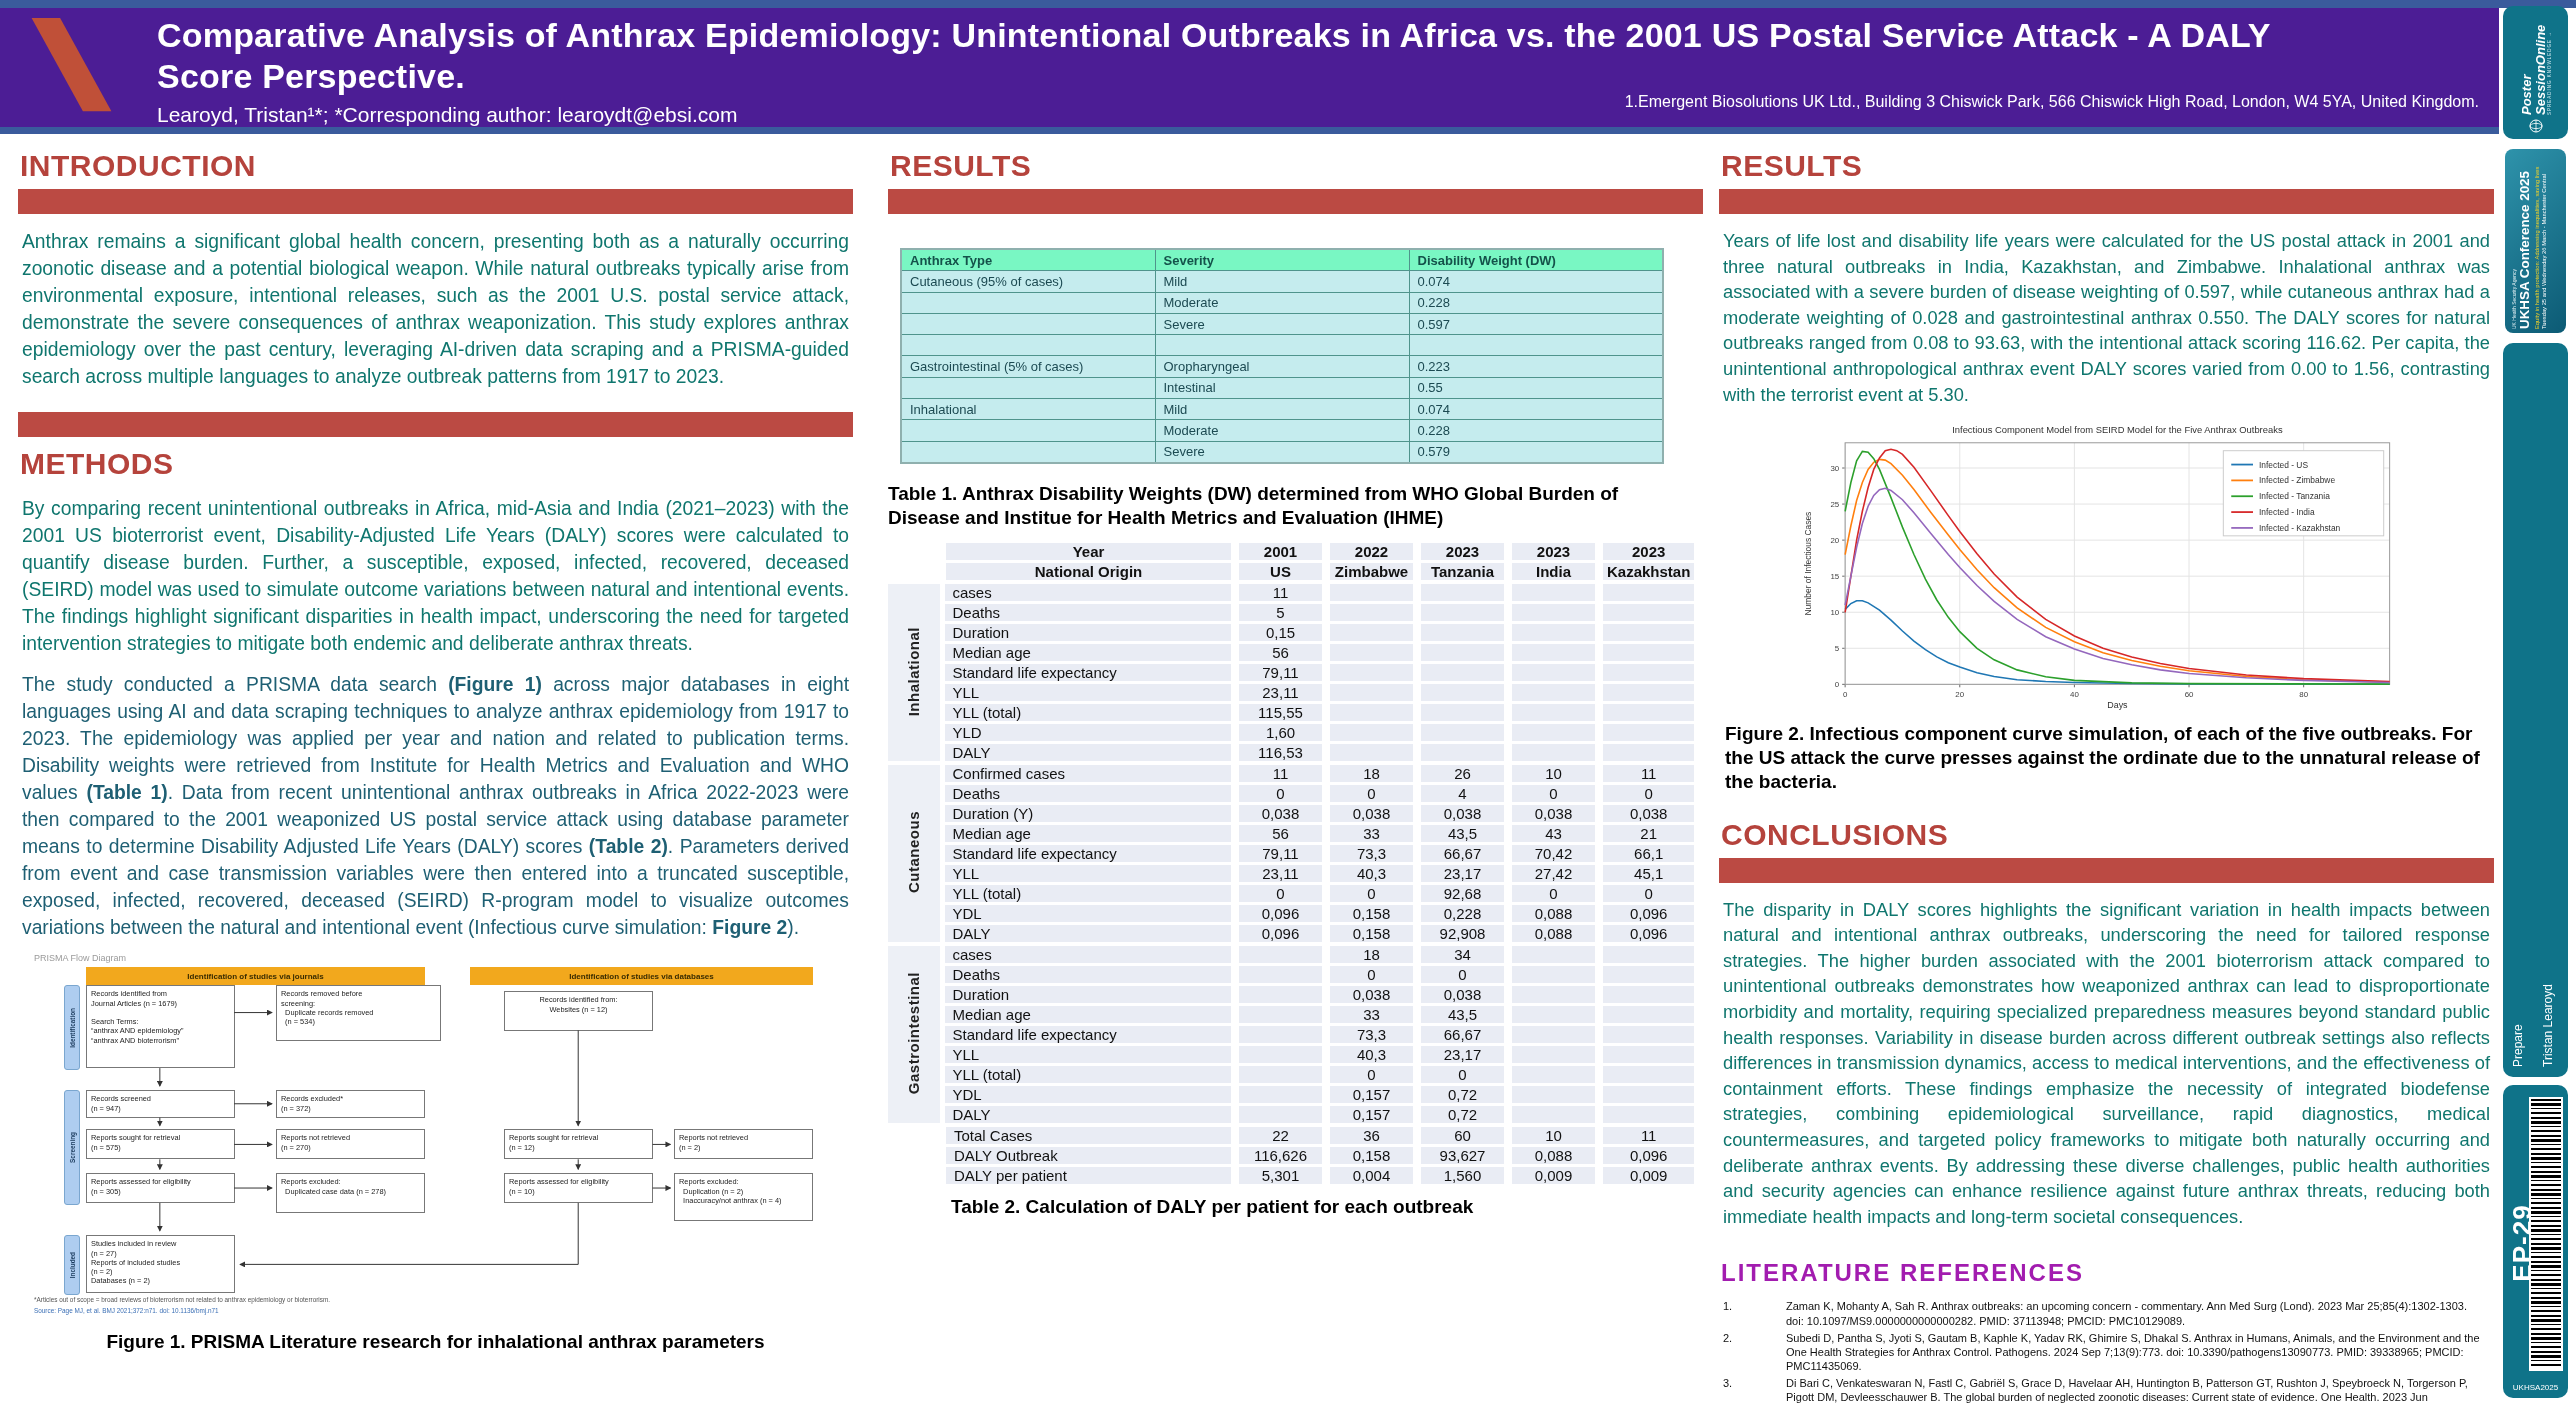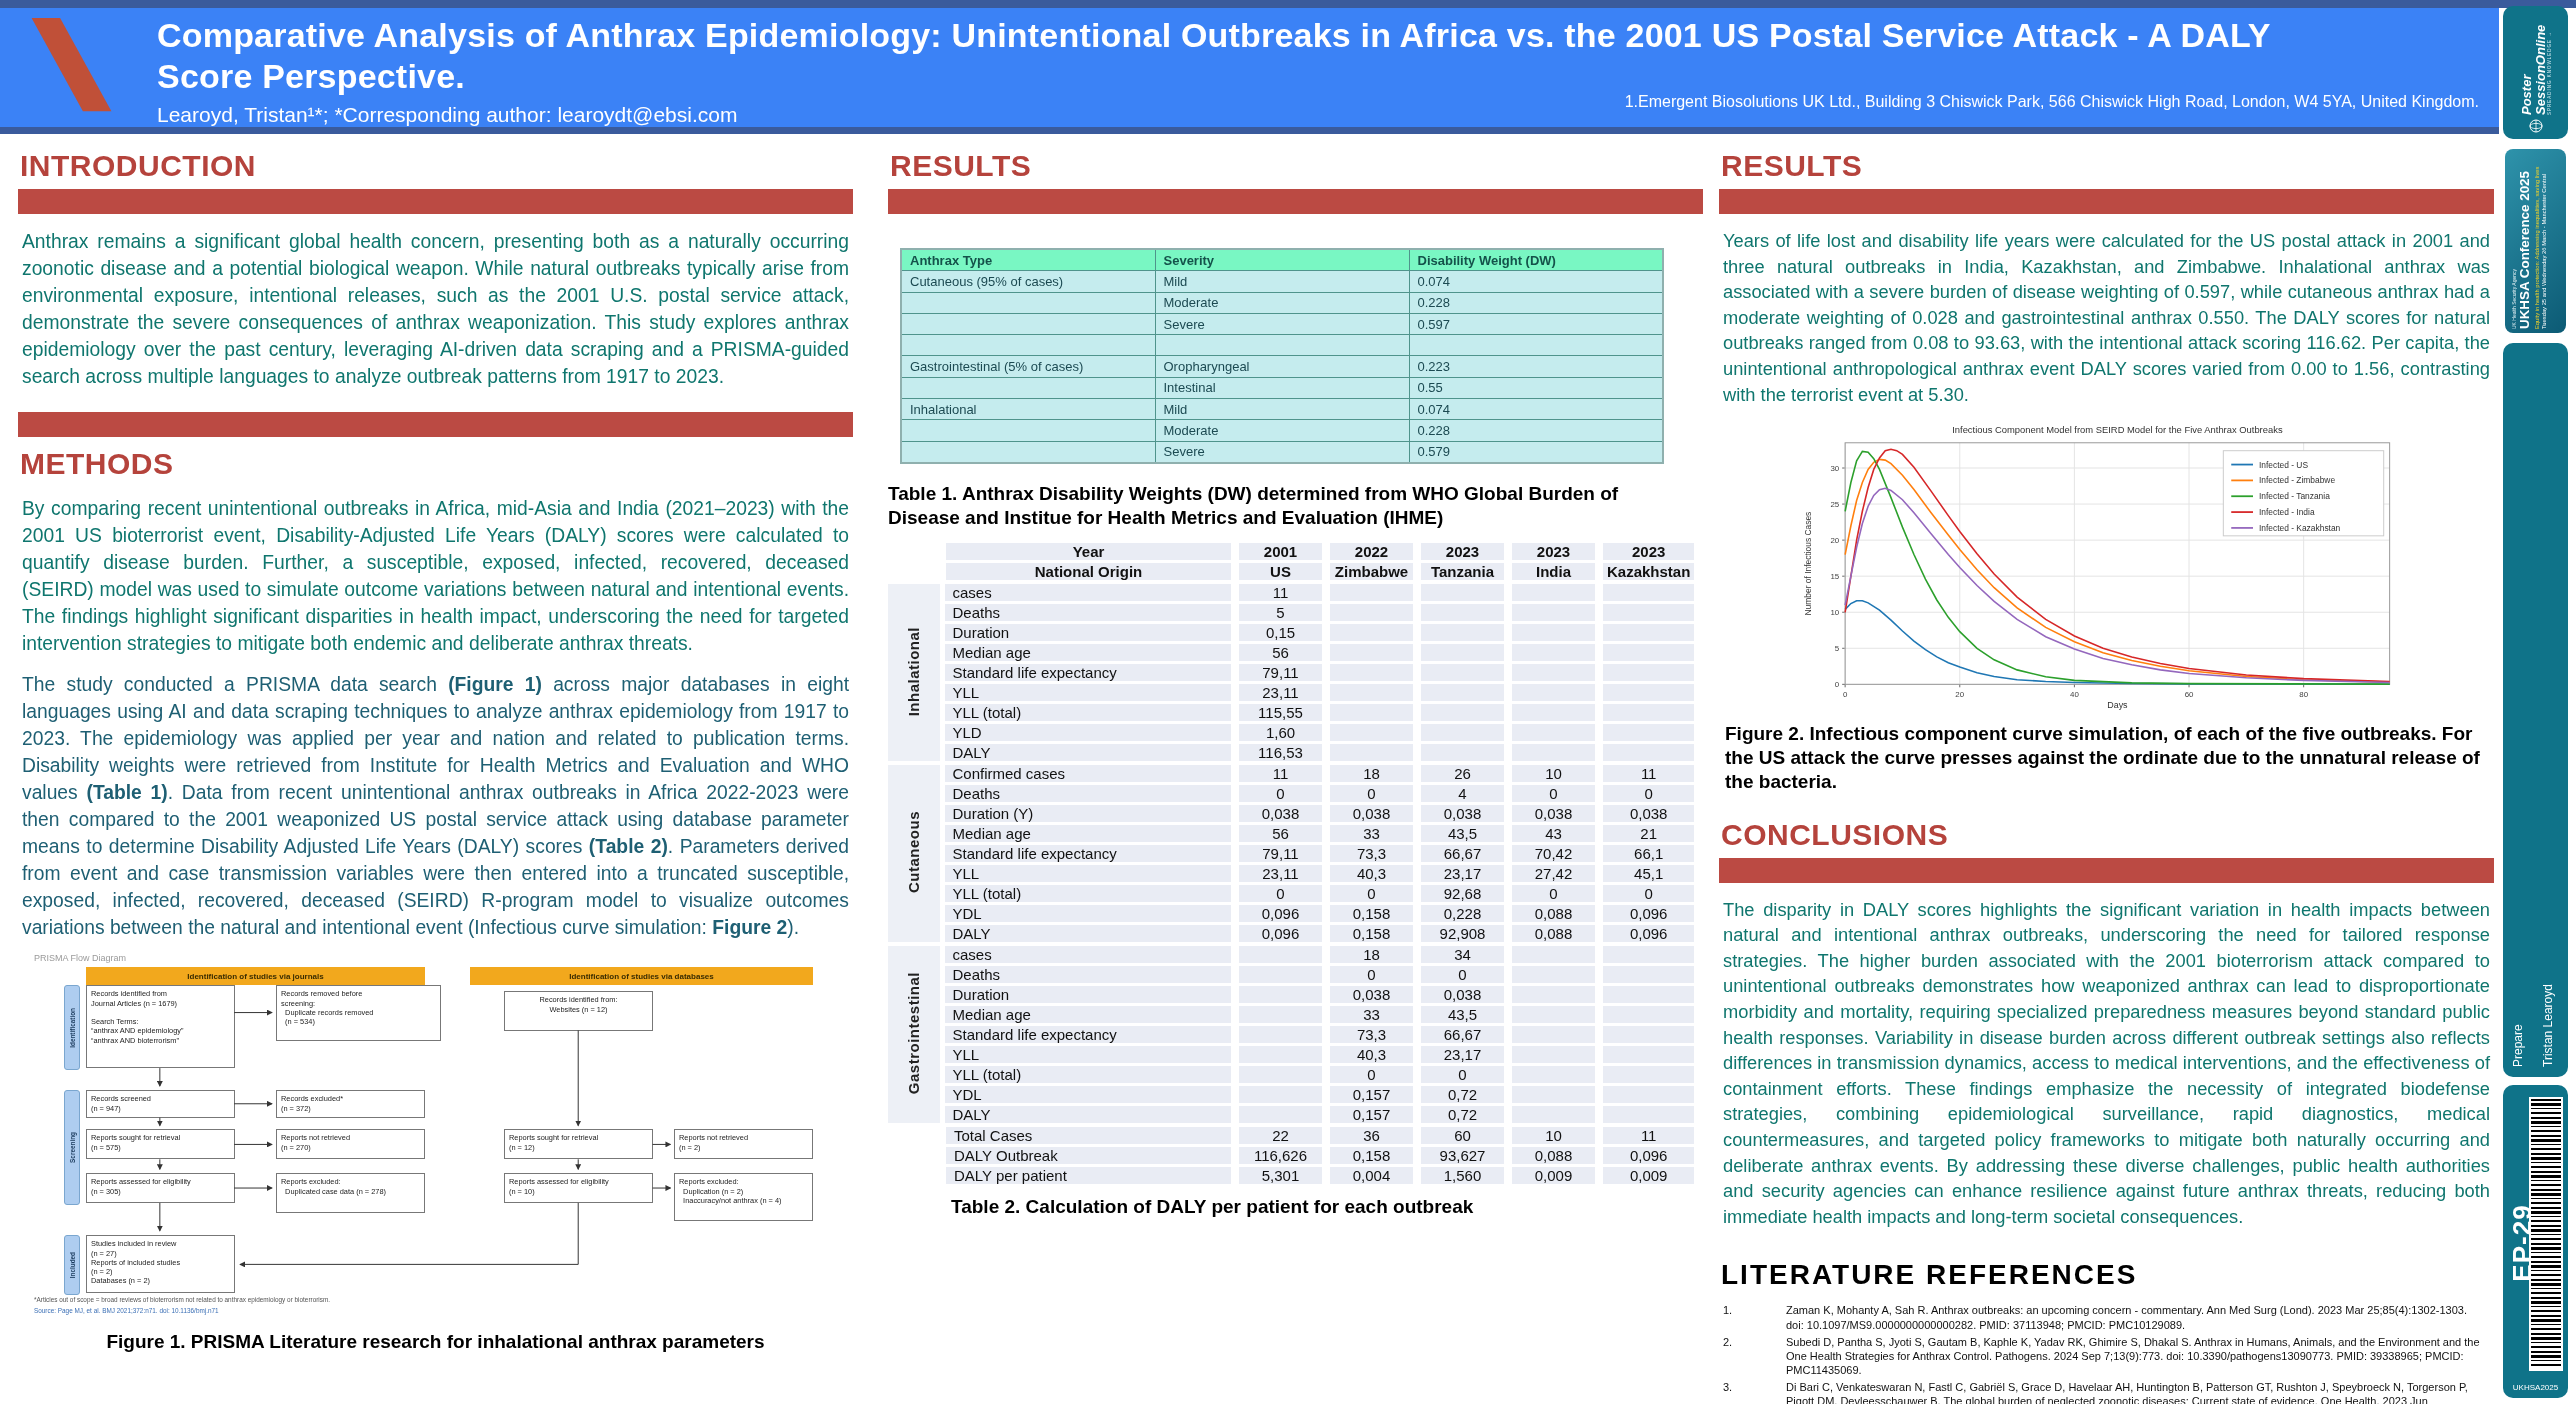--- a/index.html
+++ b/index.html
@@ -1,20 +1,20 @@
 <!DOCTYPE html>
 <html><head>
 <meta charset="utf-8">
 <style>
   html,body{margin:0;padding:0;background:#fff;}
   #poster{position:relative;width:2576px;height:1404px;background:#ffffff;overflow:hidden;
           font-family:"Liberation Sans",sans-serif;color:#111;}
   
   .top-strip{position:absolute;left:0;top:0;width:2576px;height:8px;background:#3a5b9c;}
-  header{position:absolute;left:0;top:8px;width:2499px;height:126px;background:#3b82f6;
+  header{position:absolute;left:0;top:8px;width:2499px;height:126px;background:#4c1d95;
          border-bottom:7px solid #3a5b9c;box-sizing:border-box;}
   #logo{position:absolute;left:24px;top:8px;width:95px;height:101px;}
   .title-wrap{position:absolute;left:157px;top:7px;width:2201px;}
   h1{margin:0;color:#fff;font-size:34px;line-height:1.22;font-weight:bold;letter-spacing:0.2px;}
   .authors{color:#fff;font-size:21px;margin-top:5px;}
   .affiliation{position:absolute;right:20px;bottom:16px;color:#fff;font-size:16px;}
   
   .col{position:absolute;top:149px;}
   #col-left{left:18px;width:835px;}
   #col-mid{left:888px;width:815px;}
@@ -78,21 +78,21 @@
   #table2 .blank{background:#fff;border-bottom:3px solid #fff;border-right:8px solid #fff;}
   #table2 .sec{background:#edf0f6;text-align:center;vertical-align:middle;border-right:5px solid #fff;}
   #table2 .sec-start td,#table2 .sec-start th{border-top:4px solid #fff;}
   .rotlab{display:inline-block;writing-mode:vertical-rl;transform:rotate(180deg);font-weight:bold;
           letter-spacing:0.5px;font-size:15px;color:#222;}
   #t2cap{margin:8px 0 0 63px;}
   
   #fig2-svg{display:block;margin:14px auto 0 auto;background:#fff;}
   #fig2cap{margin:4px 6px 0 6px;}
   
-  #ref-head{color:#000000;font-size:28px;letter-spacing:2px;margin:30px 0 12px 2px;font-weight:bold;}
+  #ref-head{color:#a21caf;font-size:24px;letter-spacing:2px;margin:30px 0 12px 2px;font-weight:bold;}
   #ref-list{font-size:11px;line-height:1.28;color:#111;}
   .ref-row{display:flex;margin-bottom:3px;}
   .ref-num{width:63px;flex:0 0 63px;padding-left:4px;}
   .ref-text{flex:1;padding-right:8px;}
   
   #sidebar{position:absolute;left:2501px;top:0;width:75px;height:1404px;}
   .sb-box{position:absolute;left:2px;width:65px;background:#0f7389;border-radius:10px;}
   #sb1{top:6px;height:133px;}
   #sb2{top:147px;height:188px;background:#fff;}
   #sb2 .banner{position:absolute;left:2px;top:2px;right:2px;bottom:2px;border-radius:8px;overflow:hidden;

